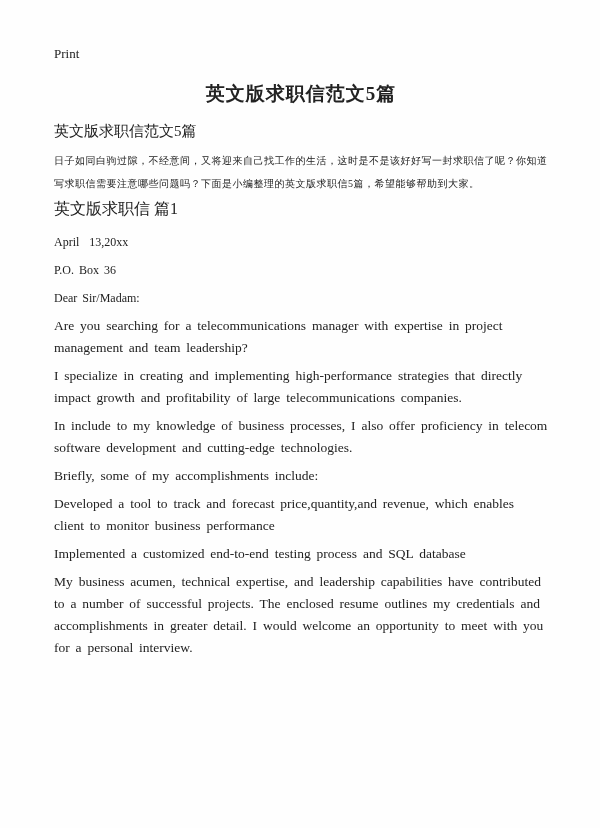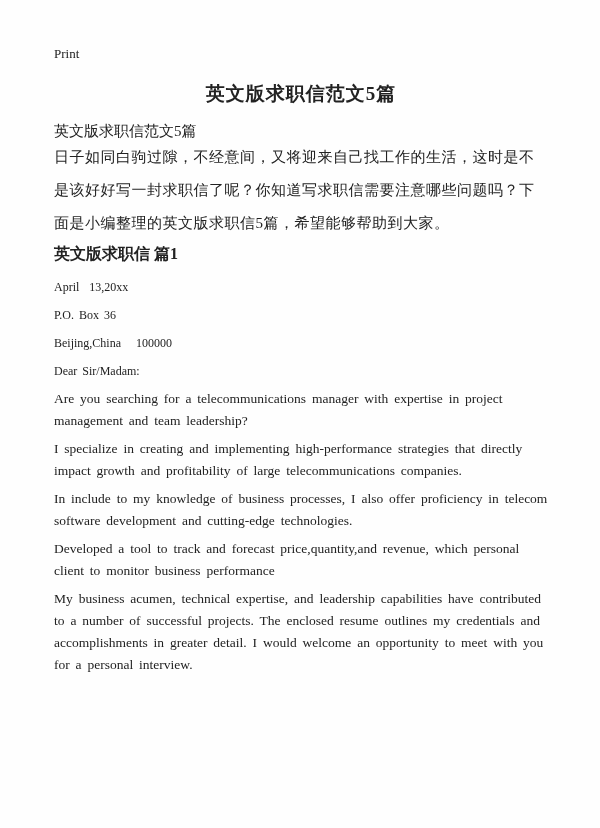--- a/index.html
+++ b/index.html
@@ -33,30 +33,30 @@
     text-align: center;
     letter-spacing: 1px;
   }
   .subtitle {
     margin: 16px 0 0 0;
     font-size: 15px;
     line-height: 19px;
     font-weight: normal;
   }
   .intro {
-    margin: 0 0 0 0;
-    font-size: 15px;
-    line-height: 33px;
+    margin: 8px 0 0 0;
+    font-size: 10px;
+    line-height: 23px;
     letter-spacing: 0.5px;
   }
   .section-heading {
     margin: 4px 0 8px 0;
     font-size: 16px;
     line-height: 20px;
-    font-weight: bold;
+    font-weight: normal;
   }
   .letter {
     margin-top: 12px;
   }
   .line {
     margin: 0 0 6px 0;
     font-size: 12px;
     line-height: 22px;
     white-space: pre-wrap;
     word-spacing: 2px;
@@ -85,33 +85,34 @@
 
     <h2 class="section-heading">英文版求职信 篇1</h2>
 
     <div class="letter">
 
       <p class="line">April  13,20xx</p>
 
       <p class="line">P.O. Box 36</p>
 
 
-      <p class="line">Beijing,China   100000</p>
 
       <p class="line">Dear Sir/Madam:</p>
 
       <p class="para">Are you searching for a telecommunications manager with expertise in project management and team leadership?</p>
 
       <p class="para">I specialize in creating and implementing high-performance strategies that directly impact growth and profitability of large telecommunications companies.</p>
 
       <p class="para">In include to my knowledge of business processes, I also offer proficiency in telecom software development and cutting-edge technologies.</p>
 
 
+      <p class="para">Briefly, some of my accomplishments include:</p>
 
-      <p class="para">Developed a tool to track and forecast price,quantity,and revenue, which personal client to monitor business performance</p>
+      <p class="para">Developed a tool to track and forecast price,quantity,and revenue, which enables client to monitor business performance</p>
 
+      <p class="para">Implemented a customized end-to-end testing process and SQL database</p>
 
       <p class="para">My business acumen, technical expertise, and leadership capabilities have contributed to a number of successful projects. The enclosed resume outlines my credentials and accomplishments in greater detail. I would welcome an opportunity to meet with you for a personal interview.</p>
 
 
     </div>
   </div>
 </div>
 
 </body></html>

